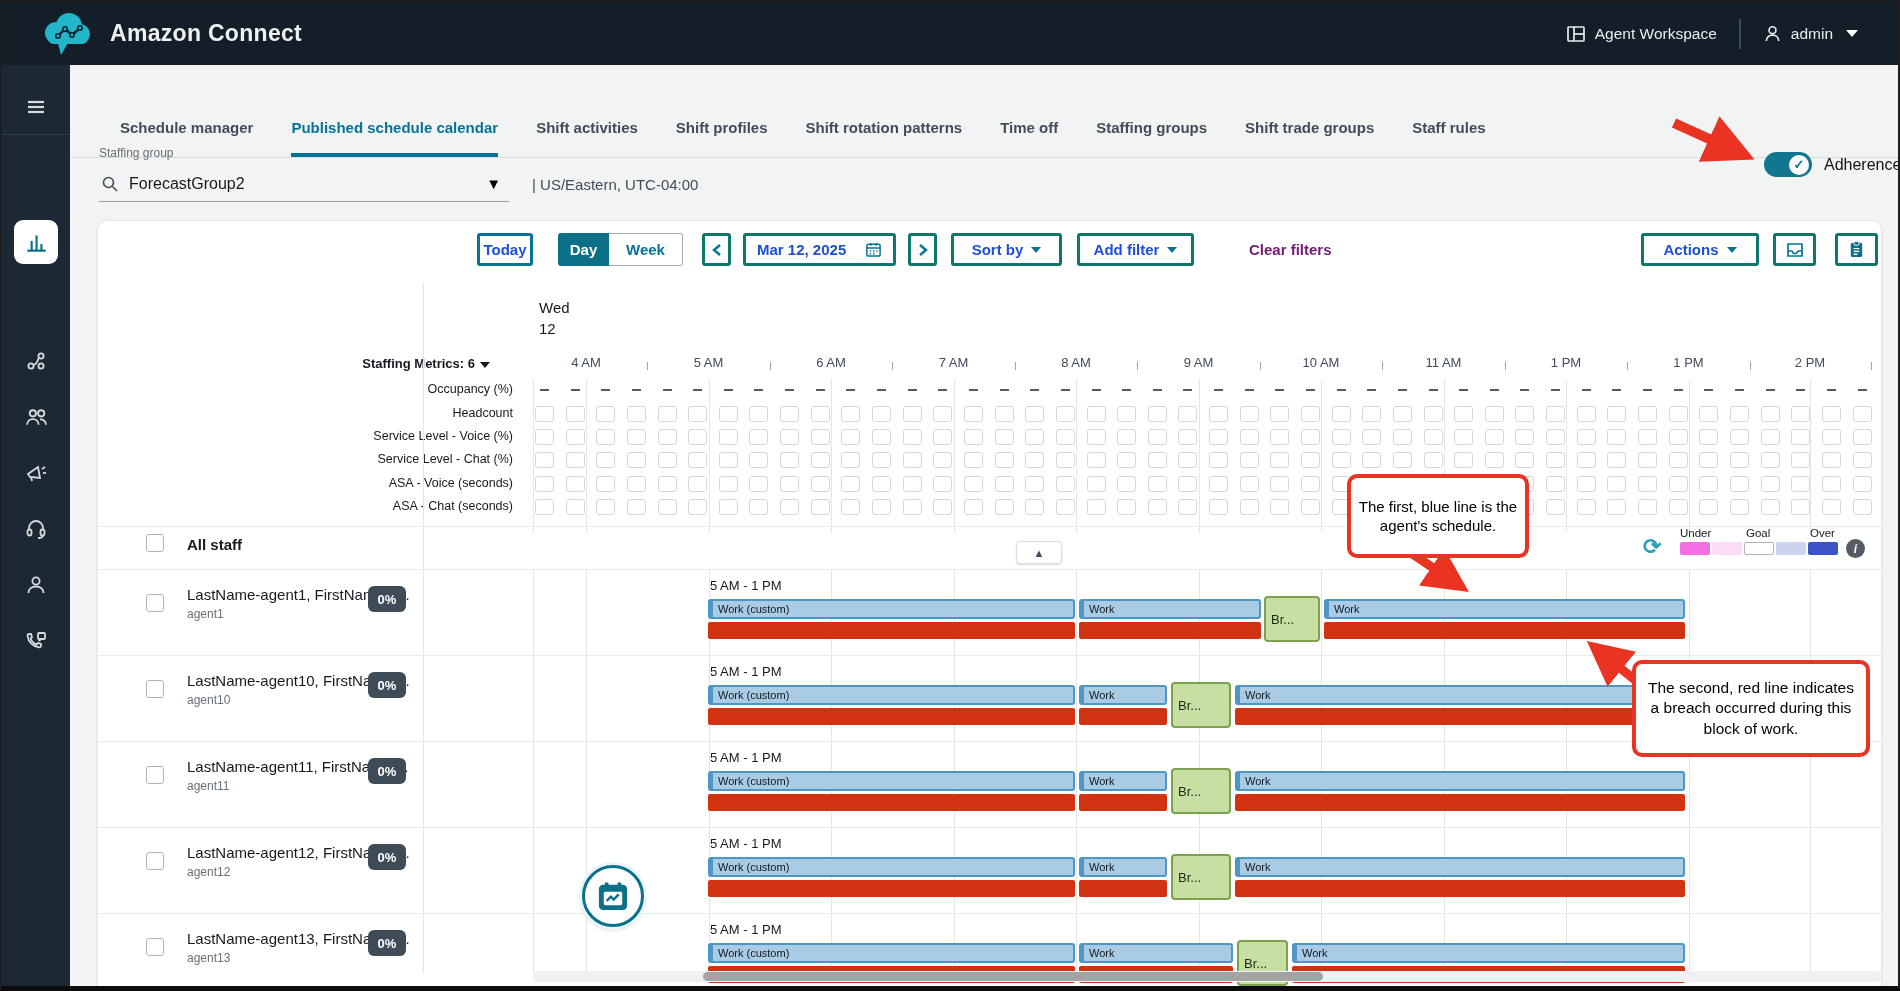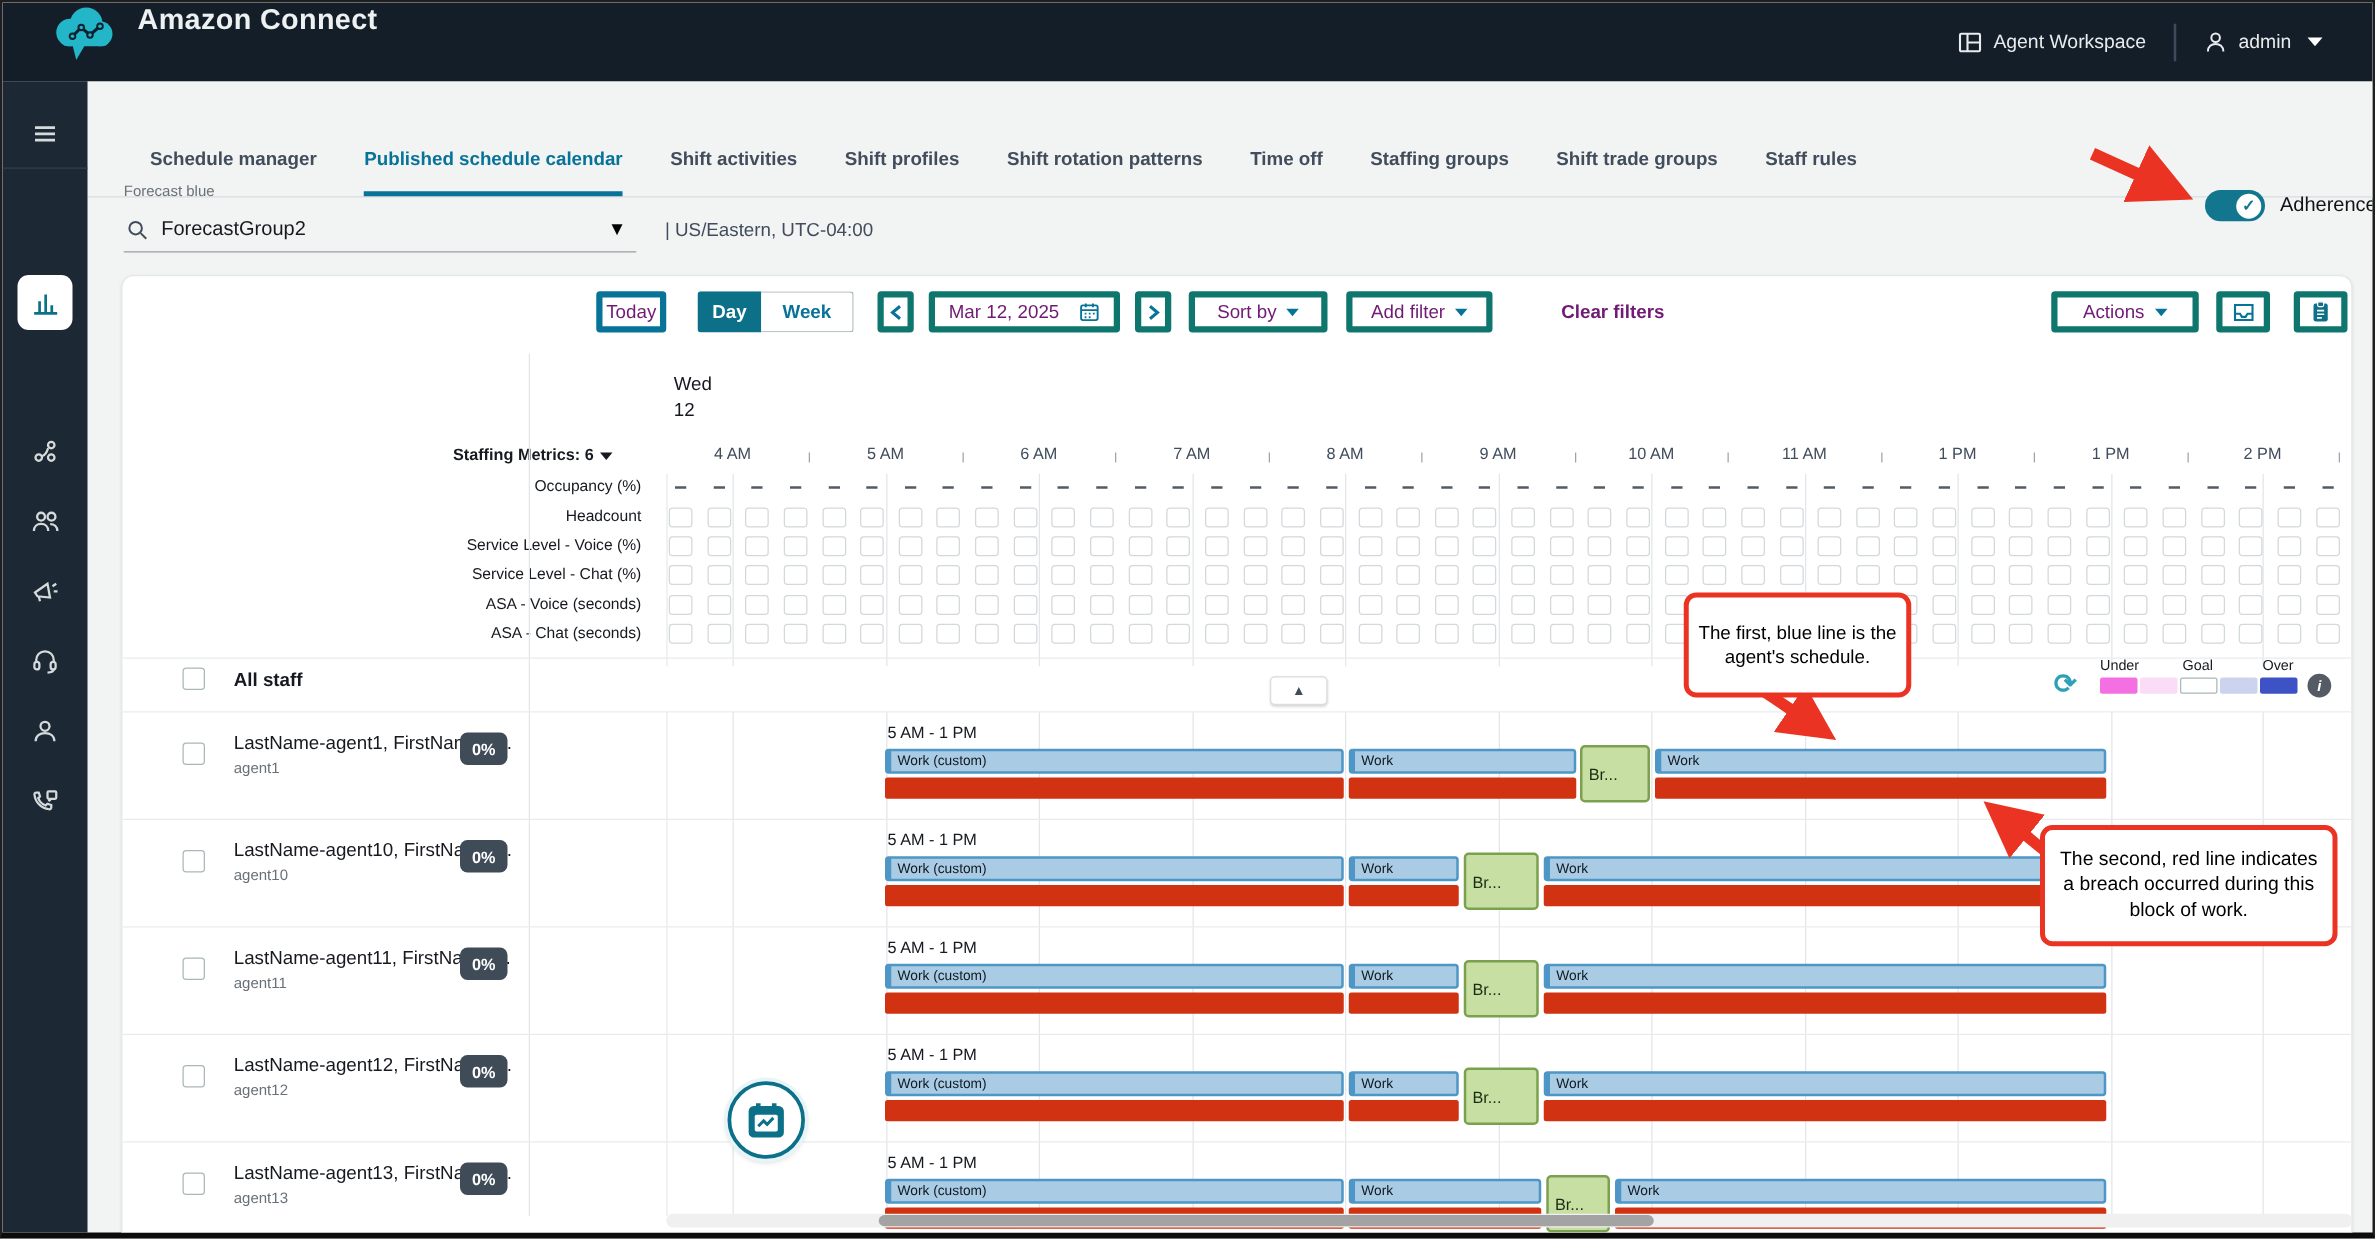--- a/index.html
+++ b/index.html
@@ -2,21 +2,21 @@
 <html><head>
 <meta charset="utf-8">
 <style>
   * { margin:0; padding:0; box-sizing:border-box; }
   html,body { width:1900px; height:991px; font-family:"Liberation Sans",sans-serif; }
   .window { position:relative; width:1900px; height:991px; background:#f2f3f3; overflow:hidden;
             border:2px solid #1f1f1f; border-bottom:5px solid #0c0c0c; }
 
   
   .topbar { position:absolute; left:0; top:0; width:100%; height:63px; background:#141e28;
-            display:flex; align-items:flex-start; color:#fff; z-index:30; }
+            display:flex; align-items:center; color:#fff; z-index:30; }
   .brand { font-size:23px; font-weight:bold; letter-spacing:.3px; margin-left:14px; color:#eef1f2;}
   .logo { margin-left:36px; }
   .topnav { margin-left:auto; display:flex; align-items:center; height:100%; margin-right:18px;}
   .topnav-item { display:flex; align-items:center; gap:9px; padding:0 22px; height:34px;
                  font-size:15.5px; color:#e8ecee; cursor:pointer; }
   .topnav-sep { width:1px; height:30px; background:#3d4b5a; }
   .caret-down { display:inline-block; width:0; height:0; border-left:6px solid transparent;
                 border-right:6px solid transparent; border-top:7px solid #fff; margin-left:4px;}
 
   
@@ -52,22 +52,22 @@
   
   .card { position:absolute; left:95px; top:218px; width:1785px; height:768px; background:#fff;
           border:1px solid #e4e7e9; border-radius:10px 10px 0 0; box-shadow:0 1px 3px rgba(0,0,0,.08); overflow:hidden; }
 
   
   .tb { position:absolute; top:12px; height:33px; display:flex; align-items:center; }
   .search-box { left:22px; width:337px; background:#f1f3f3; border-bottom:1px solid #6b7680; border-radius:2px;
                 padding-left:10px; gap:8px; }
   .search-box input { border:none; outline:none; background:transparent; font-size:15px; color:#414d5c;
                       width:280px; font-family:"Liberation Sans",sans-serif;}
-  .btn { justify-content:center; background:#fff; border:5px solid #0f766e; border-radius:3px;
-         color:#701a75; font-size:15px; font-weight:400; cursor:pointer; gap:8px;}
+  .btn { justify-content:center; background:#fff; border:3px solid #0f766e; border-radius:3px;
+         color:#1d4ed8; font-size:15px; font-weight:700; cursor:pointer; gap:8px;}
   .btn.teal-b { border-color:#077398; }
   .btn .cdn { width:0;height:0;border-left:5.5px solid transparent;border-right:5.5px solid transparent;
               border-top:6.5px solid #077398;}
   .seg { left:460px; width:125px; padding:0; overflow:hidden; }
   .seg .day { width:51px; height:33px; background:#0c7089; color:#fff; display:flex; align-items:center;
               justify-content:center; font-weight:600; font-size:15px; border-radius:3px 0 0 3px; cursor:pointer;}
   .seg .week { width:74px; height:33px; background:#fff; color:#077398; display:flex; align-items:center;
                justify-content:center; font-weight:600; font-size:15px; border:1px solid #a4b1b7; border-left:none;
                border-radius:0 3px 3px 0; cursor:pointer;}
   .clear-filters { left:1151px; color:#701a75; font-size:15px; font-weight:600; cursor:default;}
@@ -246,21 +246,21 @@
       <div class="tab active">Published schedule calendar</div>
       <div class="tab">Shift activities</div>
       <div class="tab">Shift profiles</div>
       <div class="tab">Shift rotation patterns</div>
       <div class="tab">Time off</div>
       <div class="tab">Staffing groups</div>
       <div class="tab">Shift trade groups</div>
       <div class="tab">Staff rules</div>
     </div>
 
-  <div class="forecast-label">Forecast blue</div>
+  <div class="forecast-label">Staffing group</div>
   <div class="forecast-select">
     <svg style="position:absolute;left:2px" width="18" height="18" viewBox="0 0 18 18" fill="none" stroke="#414d5c" stroke-width="1.6">
         <circle cx="7.5" cy="7.5" r="5"></circle>
         <line x1="11.5" y1="11.5" x2="16" y2="16"></line>
       </svg>
     <span class="forecast-value">ForecastGroup2</span>
     <span class="forecast-caret">▼</span>
   </div>
   <div class="tz">| US/Eastern, UTC-04:00</div>
 

